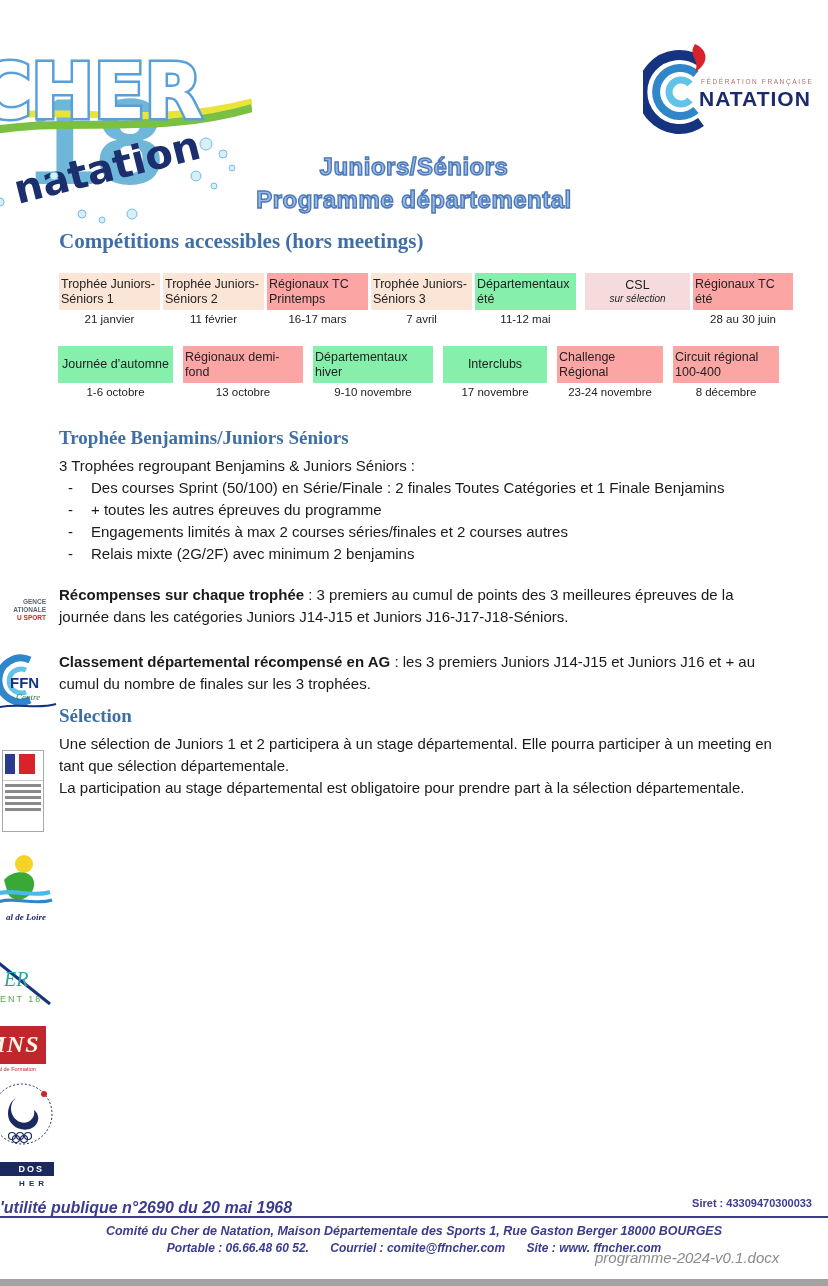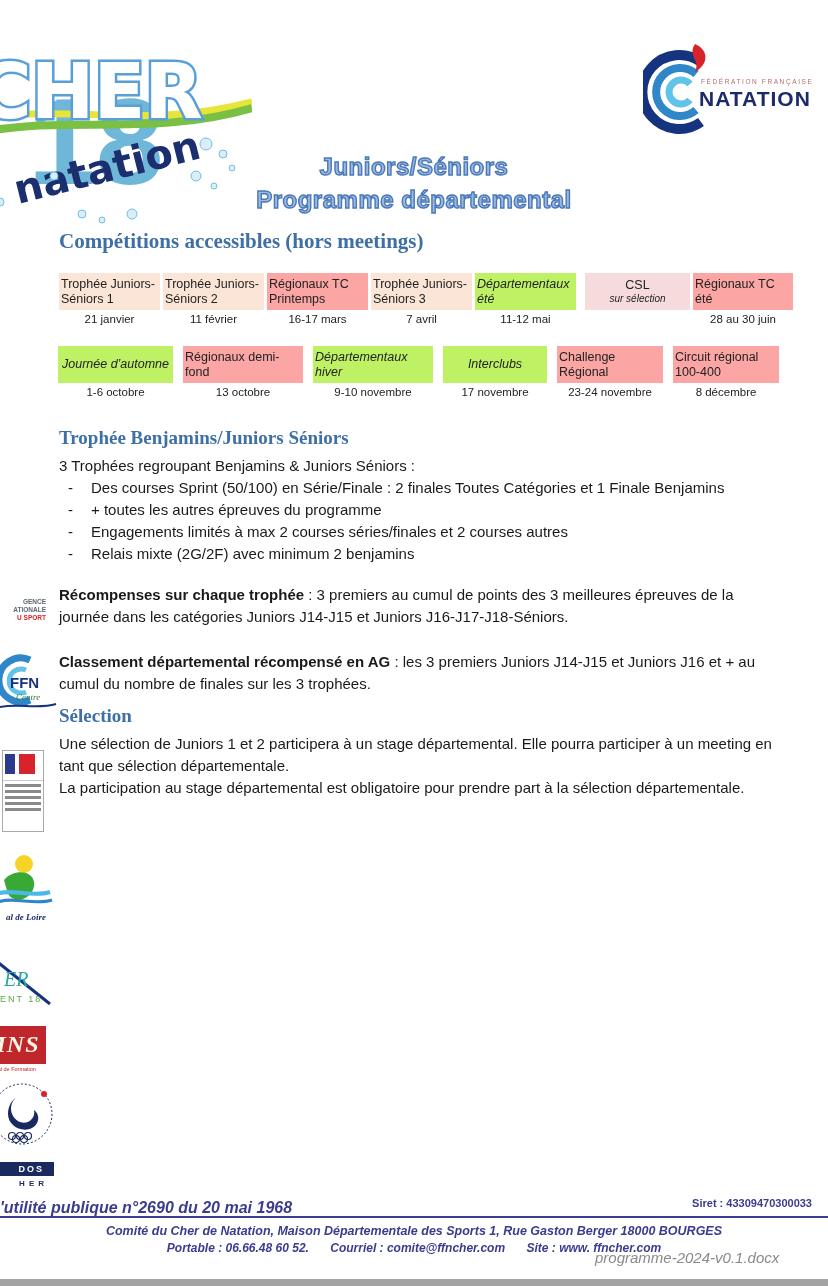--- a/index.html
+++ b/index.html
@@ -26,21 +26,21 @@
   .sched-row { position:absolute; display:flex; gap:3px; }
   .row1 { left:59px; top:273px; }
   .row2 { left:58px; top:346px; gap:10px; }
   .sched-col { display:flex; flex-direction:column; }
   .cell { height:37px; display:flex; flex-direction:column; justify-content:center; align-items:center;
     font-size:12.5px; line-height:1.18; color:#222; padding:16px 2px; }
   .cell .sub { font-size:10px; font-style:italic; }
   .date { text-align:center; font-size:11.5px; color:#222; margin-top:3px; height:14px; }
   .c-peach { background:#fbe5d6; }
   .c-green { background:#fca5a5; }
-  .c-lav   { background:#bef264;font-style:italic; }
+  .c-lav   { background:#86efac; }
   .c-pink  { background:#f6dbdd; }
   .w1 { width:101px; } .w-csl { width:105px; margin-left:6px; } .w-last { width:100px; margin-left:0px; }
   .r2a { width:115px; } .r2b { width:120px; } .r2c { width:120px; } .r2d { width:104px; } .r2e { width:106px; } .r2f { width:106px; }
 
   
   .body-text { font-size:15px; color:#1a1a1a; line-height:22px; }
   .intro { position:absolute; left:59px; top:455px; }
   .bullets { position:absolute; left:59px; top:477px; width:740px; }
   .bullet { display:flex; }
   .bullet .marker { width:32px; text-align:right; padding-right:18px; flex:none; }

